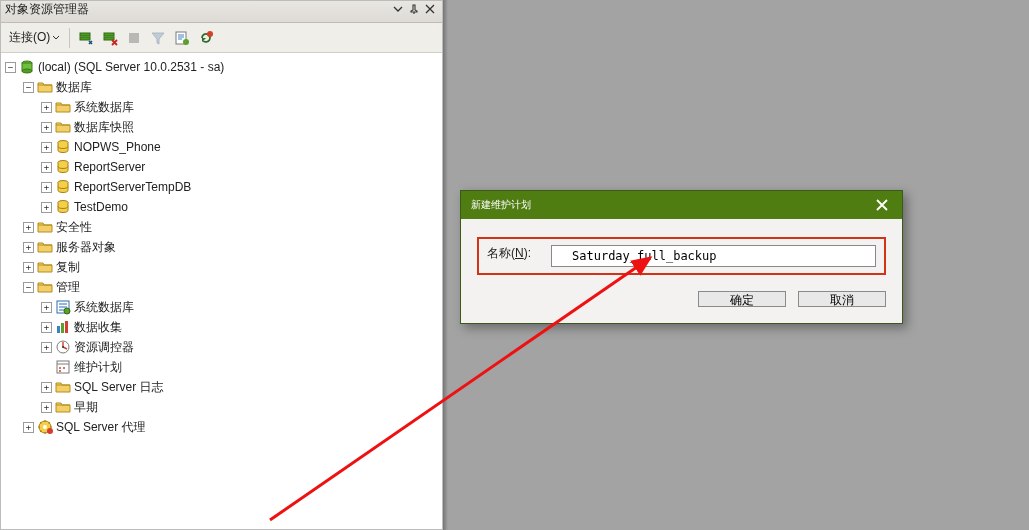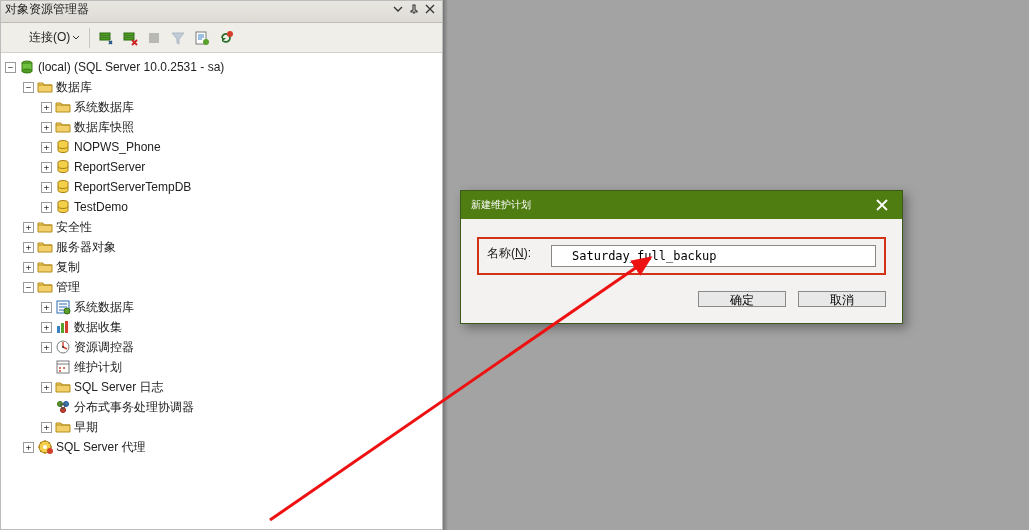--- a/index.html
+++ b/index.html
@@ -34,21 +34,21 @@
     height: 30px;
     background: #efeee9;
     border-bottom: 1px solid #d0cfca;
     display:flex;
     align-items:center;
     padding: 0 4px;
     gap: 2px;
   }
   .toolbar .tb-drop {
     display:flex; align-items:center; gap:2px;
-    padding:2px 4px; cursor:pointer;margin-left:20px;
+    padding:2px 4px; cursor:pointer;
   }
   .toolbar .tb-drop svg { width:8px; height:8px; }
   .toolbar .sep { width:1px; height:20px; background:#c8c6c0; margin:0 3px; }
   .toolbar .tb-btn {
     width:22px; height:22px; display:flex; align-items:center; justify-content:center;
     cursor:pointer; border:1px solid transparent;
   }
   .toolbar .tb-btn.disabled { opacity:0.35; cursor:default; }
   .toolbar .tb-btn svg { width:16px; height:16px; }
 
@@ -486,31 +486,20 @@
                     <span class="node-icon">
                       <svg>
                         <use href="#ic-folder"></use>
                       </svg>
                     </span>
                     <span class="node-label">SQL Server 日志</span>
                   </div>
                 </li>
                 <li class="node">
                   <div class="node-row">
-                    <span class="expander empty">+</span>
-                    <span class="node-icon">
-                      <svg>
-                        <use href="#ic-dtc"></use>
-                      </svg>
-                    </span>
-                    <span class="node-label">分布式事务处理协调器</span>
-                  </div>
-                </li>
-                <li class="node">
-                  <div class="node-row">
                     <span class="expander">+</span>
                     <span class="node-icon">
                       <svg>
                         <use href="#ic-folder"></use>
                       </svg>
                     </span>
                     <span class="node-label">早期</span>
                   </div>
                 </li>
               </ul>

